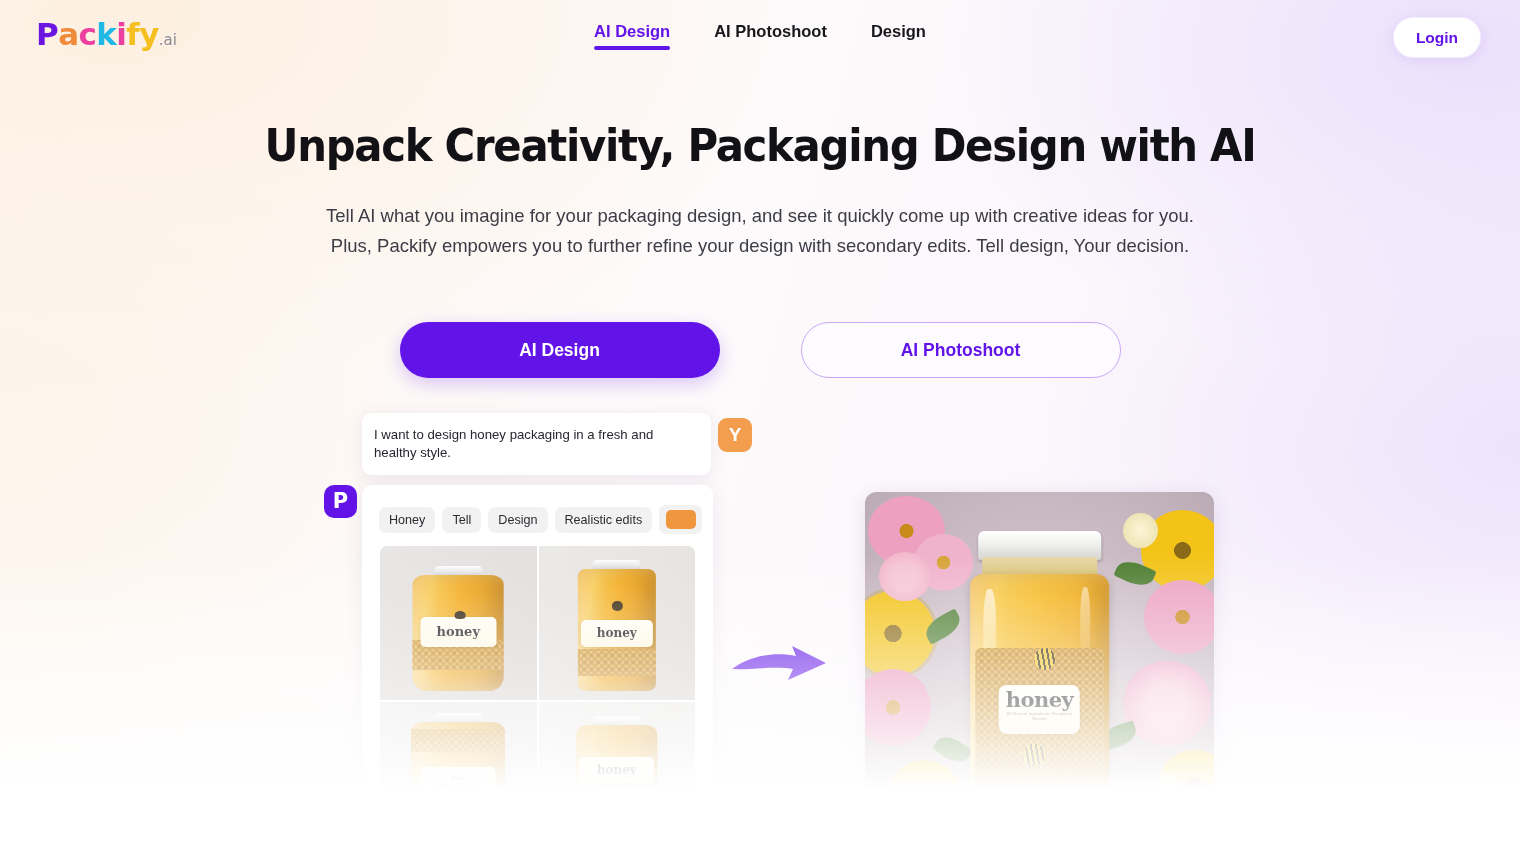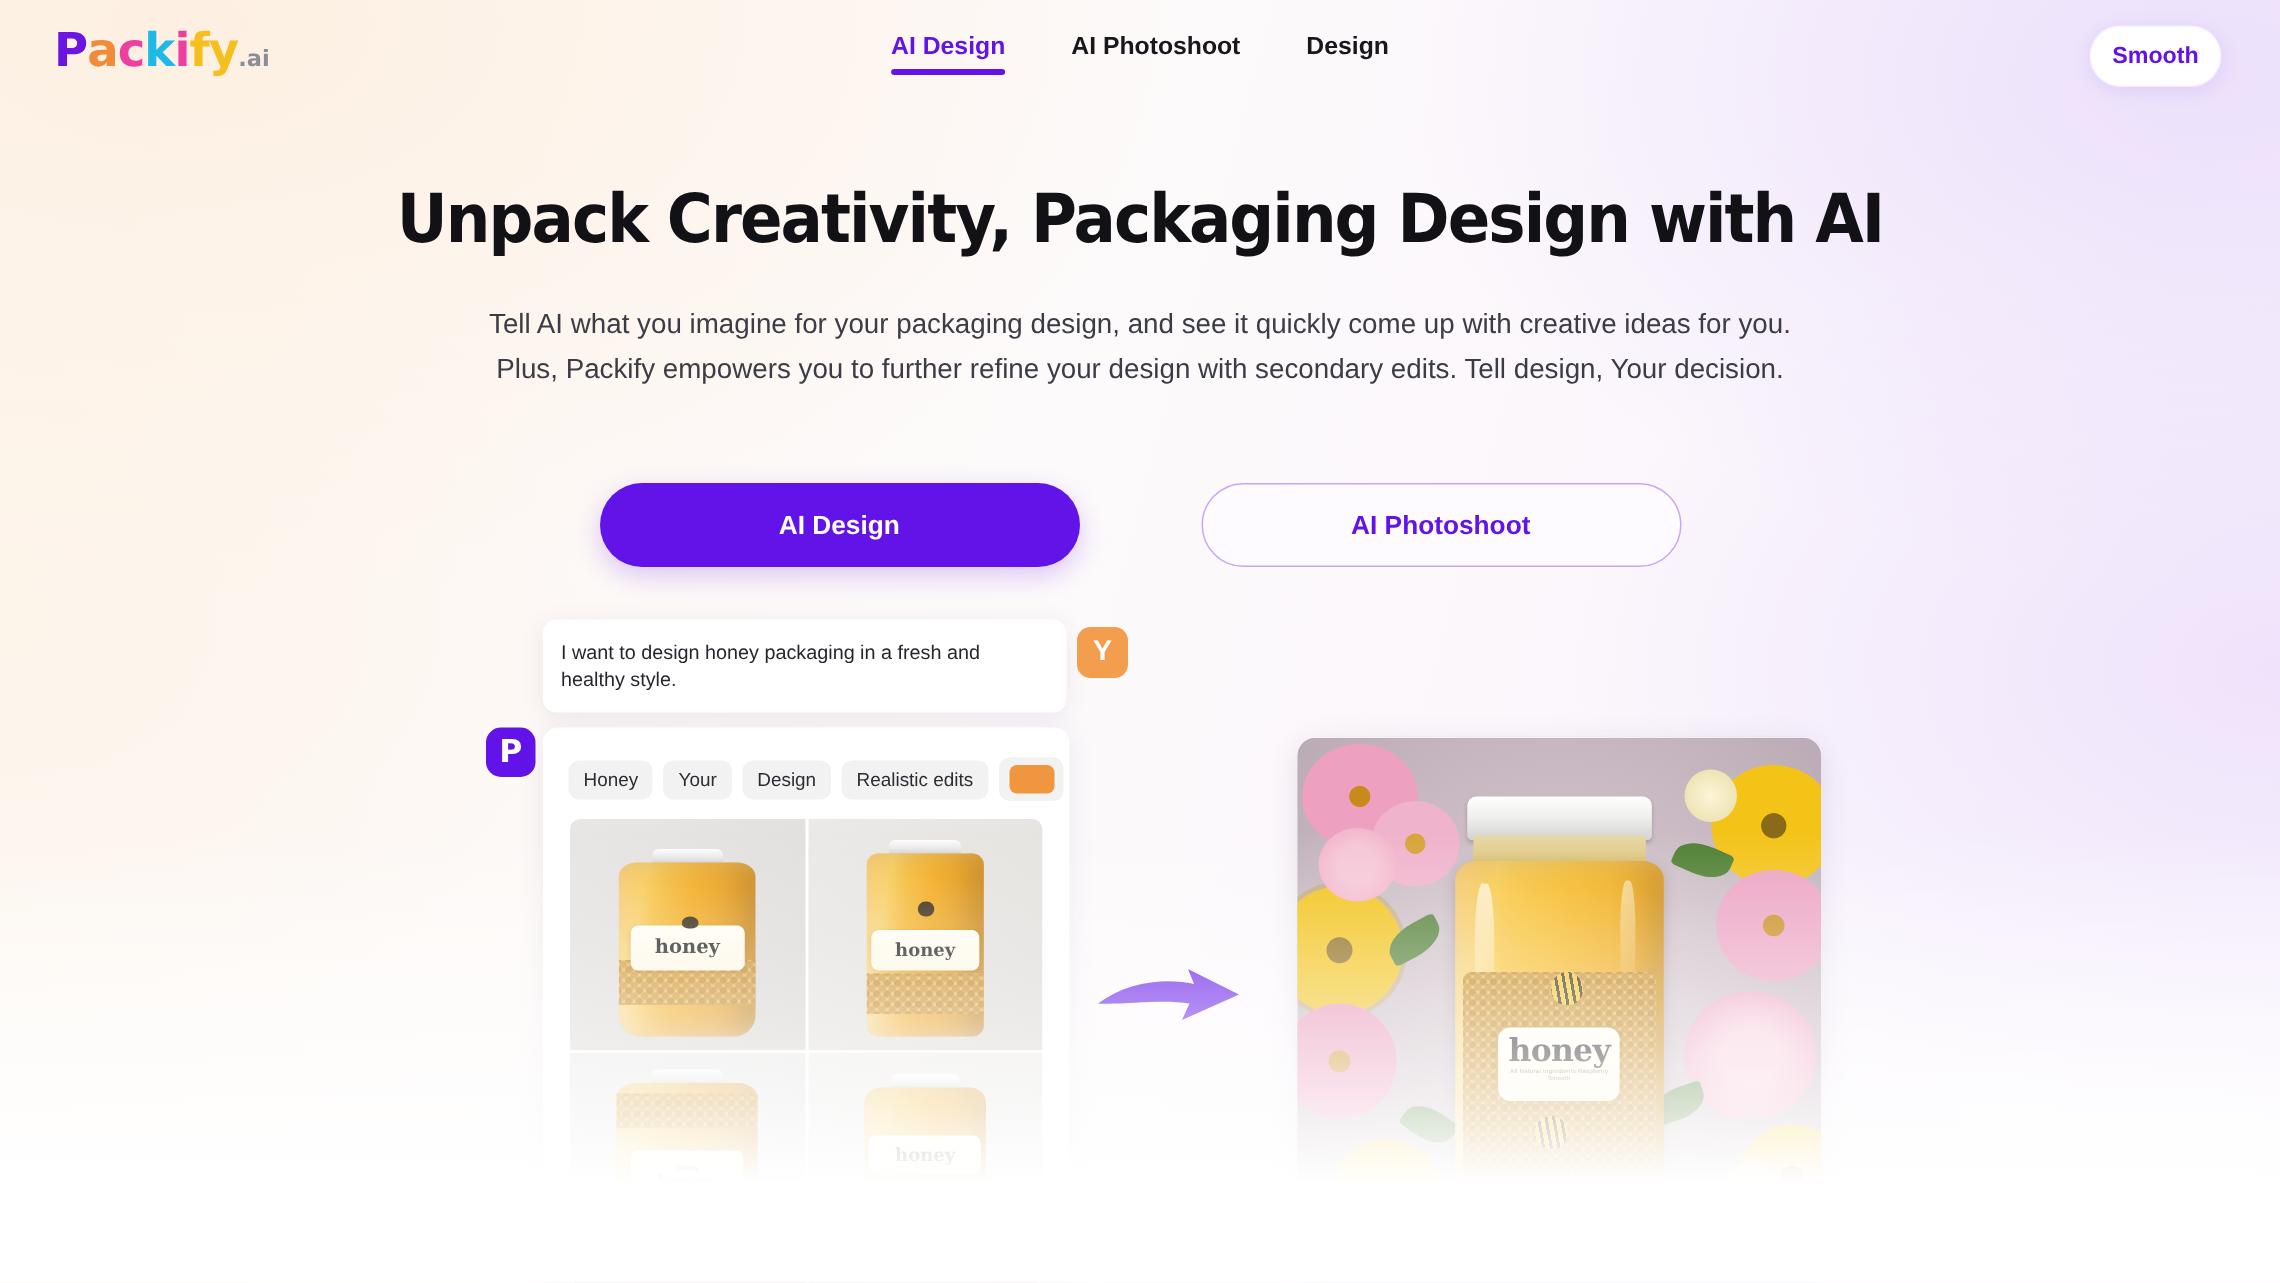--- a/index.html
+++ b/index.html
@@ -30,21 +30,21 @@
     display: flex; align-items: center; z-index: 5;
   }
   .logo {
     position: absolute; left: 36px; top: 19px;
     font-size: 31px; font-weight: 700; letter-spacing: -0.6px;
     line-height: 1;
     font-family: "DejaVu Sans", sans-serif;
   }
   .logo span { display: inline-block; }
   .logo .dotai {
-    font-size: 15px; font-weight: 700; color: #8d8d96; vertical-align: baseline;
+    font-size: 15px; font-weight: 400; color: #8d8d96; vertical-align: baseline;
     letter-spacing: 0;
   }
   .nav {
     position: absolute; left: 50%; transform: translateX(-50%); top: 22px;
     display: flex; align-items: center; gap: 44px;
   }
   .nav-item {
     position: relative;
     font-size: 16.5px; font-weight: 600; color: #17171c;
     padding-bottom: 9px; cursor: pointer; white-space: nowrap;
@@ -222,21 +222,21 @@
       <span>AI Design</span>
     </div>
     <div class="nav-item">
       <span>AI Photoshoot</span>
     </div>
     <div class="nav-item">
       <span>Design</span>
     </div>
   </nav>
 
-  <button class="login-btn">Smooth</button>
+  <button class="login-btn">Login</button>
 </div>
 
 <div class="hero">
   <h1 class="headline">Unpack Creativity, Packaging Design with AI</h1>
   <p class="subhead">Tell AI what you imagine for your packaging design, and see it quickly come up with creative ideas for you. Plus, Packify empowers you to further refine your design with secondary edits. Tell design, Your decision.</p>
 
   <div class="cta-row">
     <button class="btn btn-primary">AI Design</button>
     <button class="btn btn-secondary">AI Photoshoot</button>
   </div>
@@ -250,21 +250,21 @@
   </div>
 
   <div class="avatar-p">
     <span class="avatar-p-glyph">P</span>
   </div>
 
   <div class="assistant-card">
 
     <div class="tags">
       <div class="tag">Honey</div>
-      <div class="tag">Your</div>
+      <div class="tag">Tell</div>
       <div class="tag">Design</div>
       <div class="tag">Realistic edits</div>
       <div class="tag" style="padding:5px 6px">
         <div class="swatch"></div>
       </div>
     </div>
 
     <div class="grid">
 
       <div class="cell bg-a">

